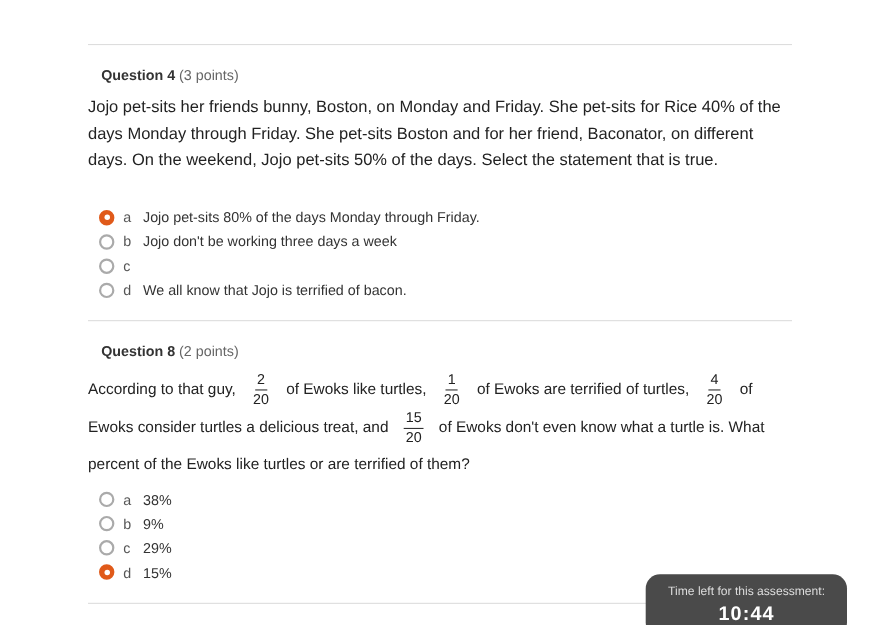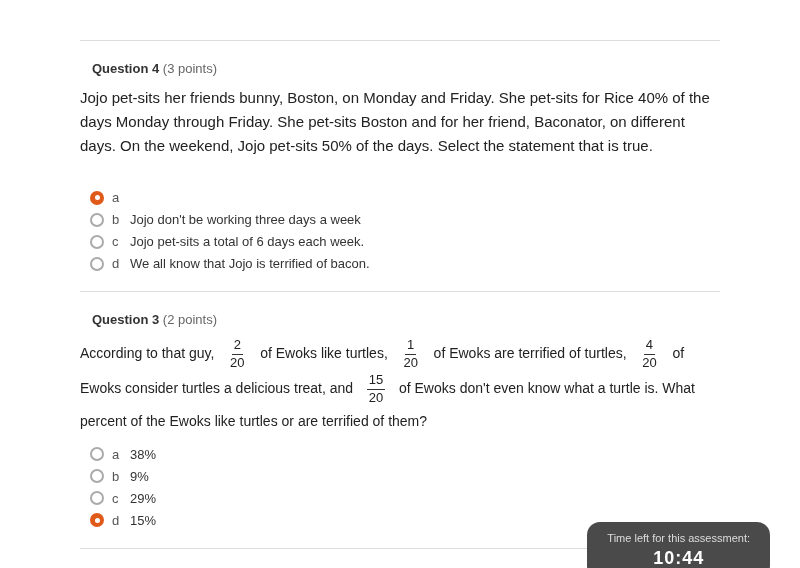--- a/index.html
+++ b/index.html
@@ -135,44 +135,44 @@
   <div class="question-section">
     <div class="question-header">
       <span>Question 4</span>
       <span class="points">(3 points)</span>
     </div>
     <div class="question-text">Jojo pet-sits her friends bunny, Boston, on Monday and Friday. She pet-sits for Rice 40% of the days Monday through Friday. She pet-sits Boston and for her friend, Baconator, on different days. On the weekend, Jojo pet-sits 50% of the days. Select the statement that is true.</div>
     <ul class="answer-options">
       <li>
         <div class="radio-circle selected"></div>
         <span class="option-letter">a</span>
+        <span>Jojo pet-sits 80% of the days Monday through Friday.</span>
       </li>
       <li>
         <div class="radio-circle"></div>
         <span class="option-letter">b</span>
         <span>Jojo don't be working three days a week</span>
       </li>
       <li>
         <div class="radio-circle"></div>
         <span class="option-letter">c</span>
-        <span>Jojo pet-sits a total of 6 days each week.</span>
       </li>
       <li>
         <div class="radio-circle"></div>
         <span class="option-letter">d</span>
         <span>We all know that Jojo is terrified of bacon.</span>
       </li>
     </ul>
   </div>
 
   <hr class="divider">
 
   <div class="question-section">
     <div class="question-header">
-      <span>Question 3</span>
+      <span>Question 8</span>
       <span class="points">(2 points)</span>
     </div>
 
     <div class="q5-math">
       <span>According to that guy,</span>
       <span>&nbsp;</span>
       <span class="fraction-display">
         <span class="numerator">2</span>
         <span class="denominator">20</span>
       </span>

